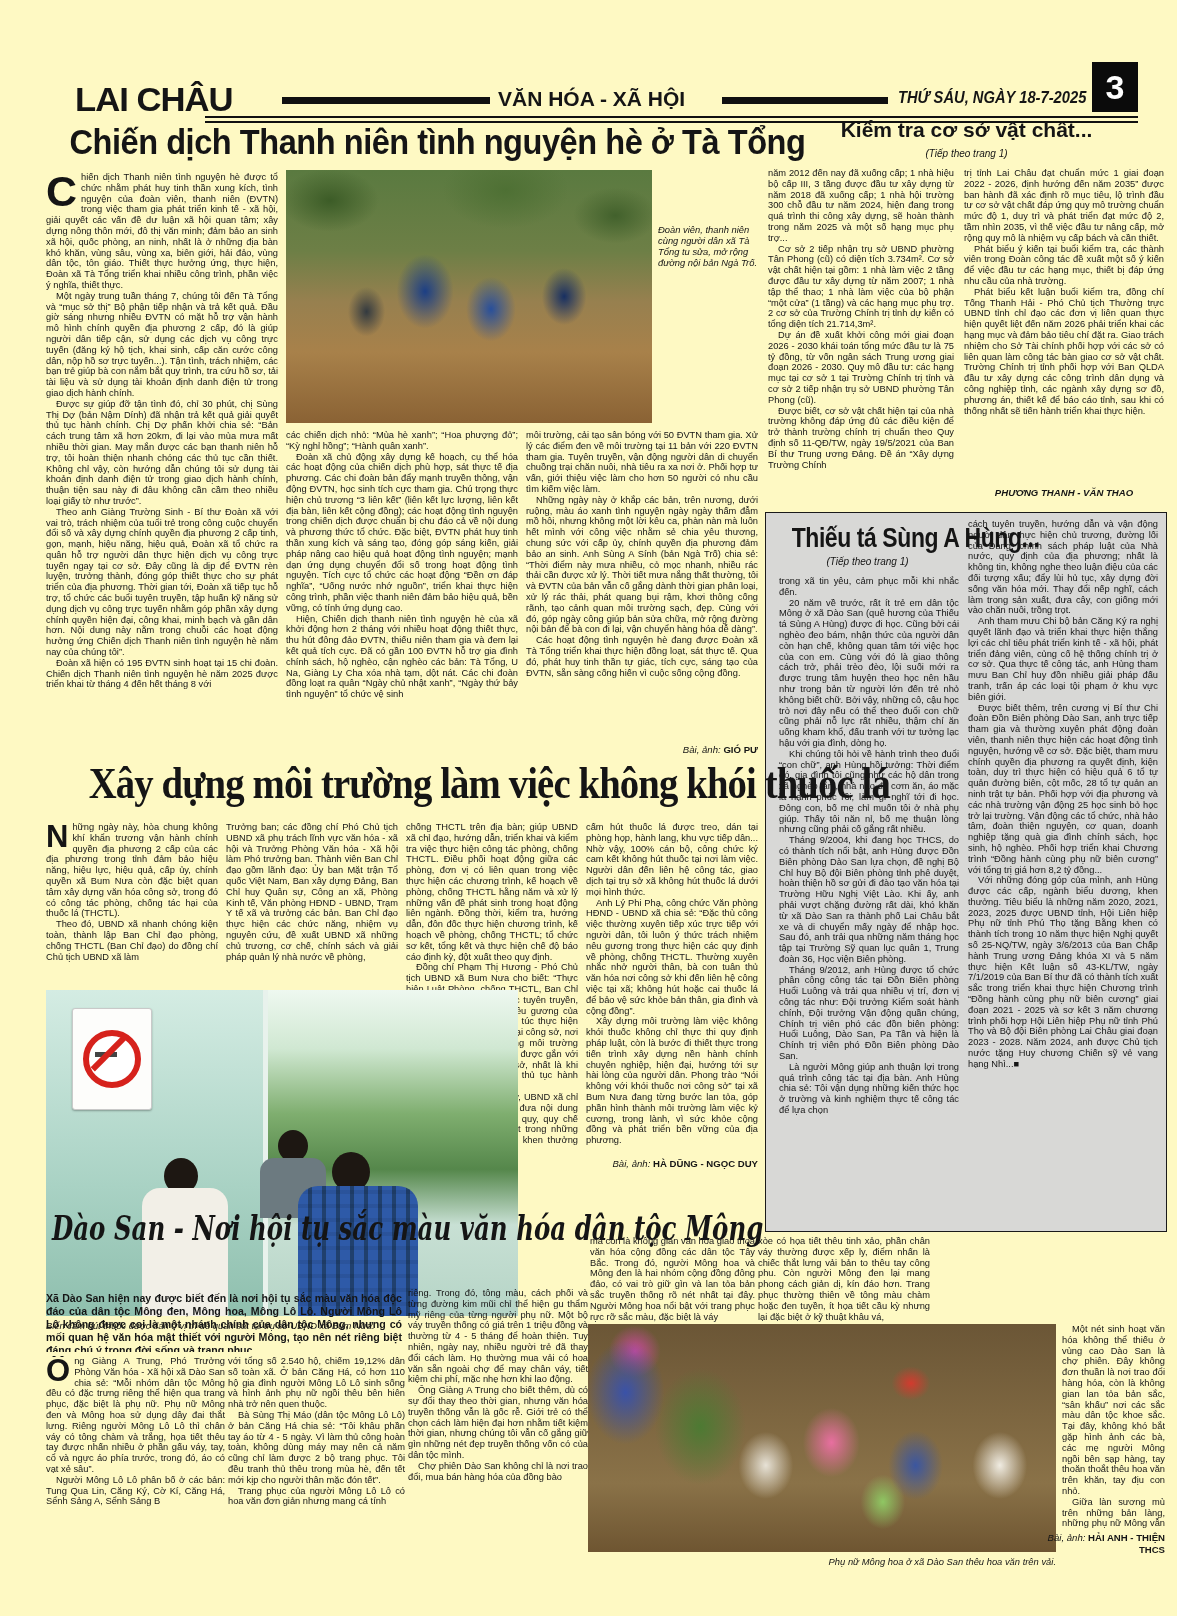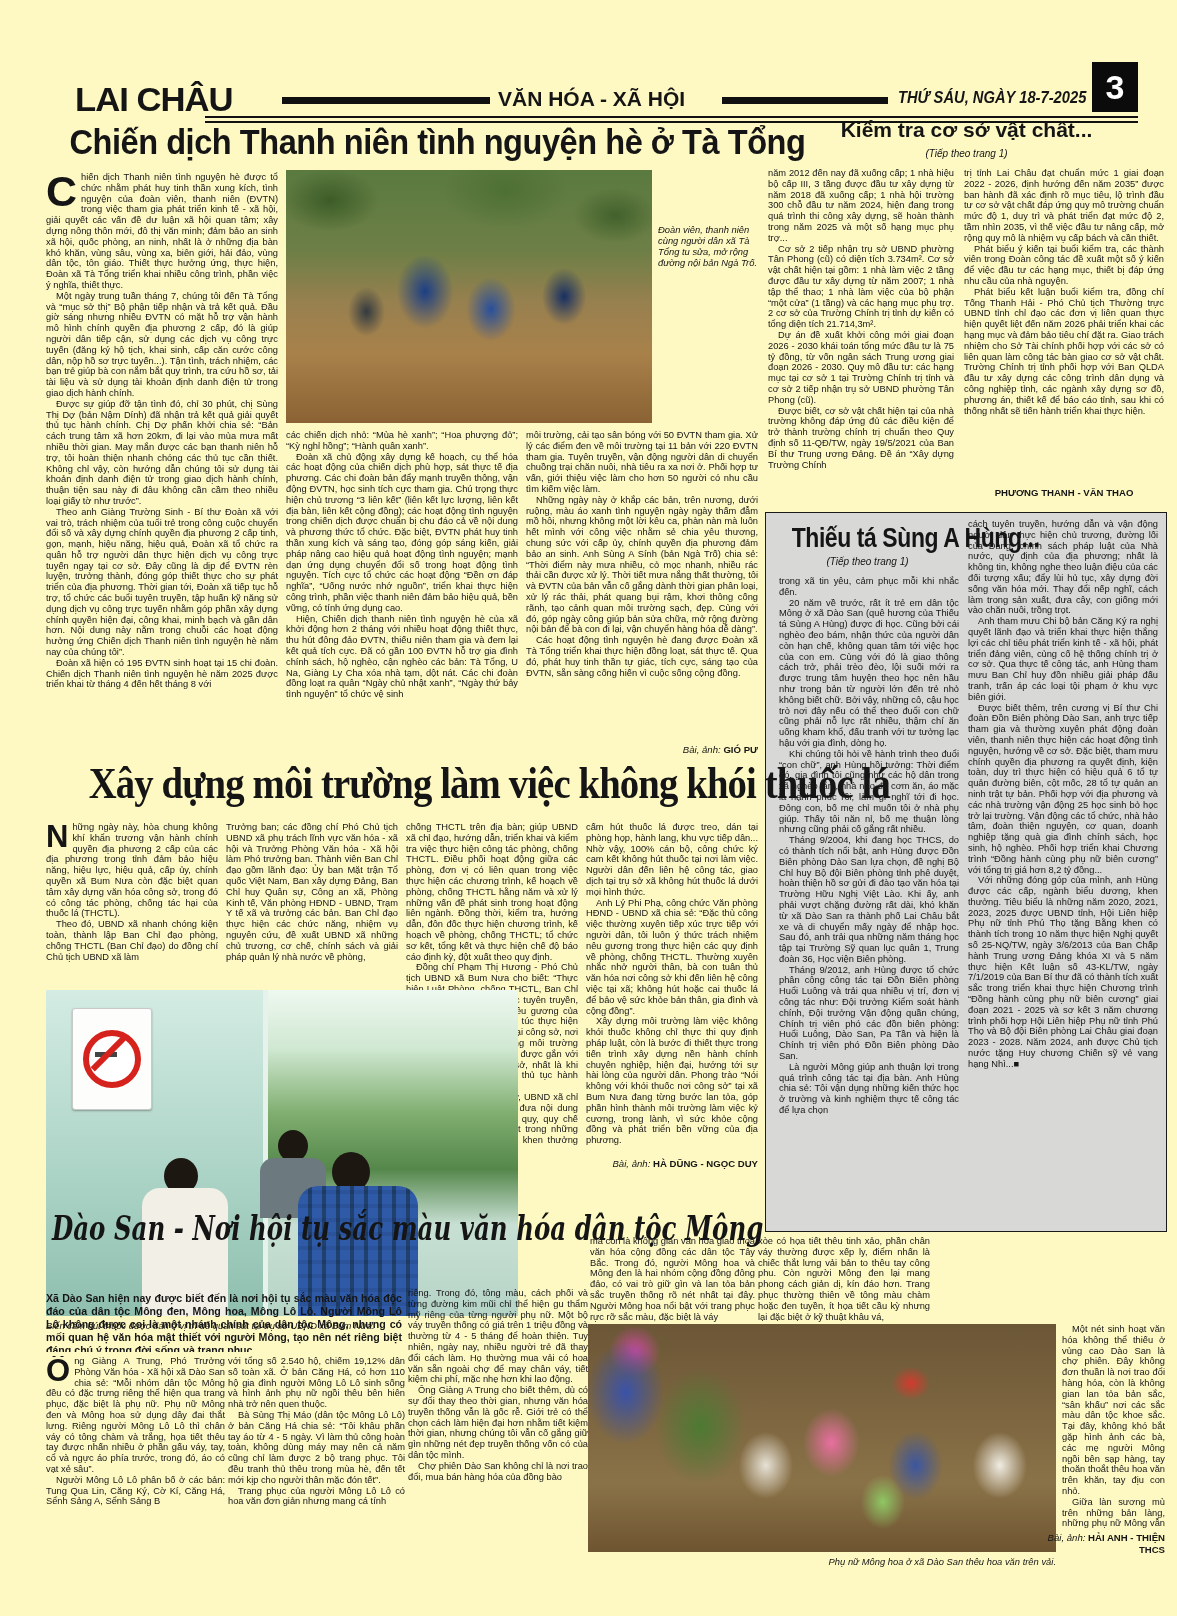--- a/index.html
+++ b/index.html
@@ -29,21 +29,21 @@
   .col{font-size:9.3px;line-height:10.8px;text-align:justify;overflow:hidden;}
   .para{margin:0;text-indent:10px;}
   .para.flush{text-indent:0;}
   .dropcap{float:left;font-weight:bold;font-size:43px;line-height:34px;padding:2px 4px 0 0;}
   .dropcap.small{font-size:31px;line-height:26px;}
   .lead{font-size:10.6px;line-height:13px;font-weight:bold;text-align:justify;overflow:hidden;}
   .caption{font-size:9.4px;line-height:11px;font-style:italic;}
   .byline{font-size:9.6px;line-height:11.5px;text-align:right;}
   .byline .label{font-style:italic;}
   .byline .name{font-weight:bold;}
-  .byline.center{text-align:center;font-weight:bold;}
+  .byline.center{text-align:center;font-weight:bold;font-style:italic;}
   
   .graybox{background:#d8d8d6;border:1px solid #1a1a1a;}
   
   .photo{overflow:hidden;}
   .ph-part{position:absolute;}
   .head{position:absolute;border-radius:50%;background:#1d1712;}
   .sign{position:absolute;background:#fdfdfb;border:1px solid #c9c9c9;border-radius:3px;
         display:flex;align-items:center;justify-content:center;box-shadow:0 1px 2px rgba(0,0,0,.3);}
   .nosmoke{width:46px;height:46px;border:6px solid #d6221c;border-radius:50%;position:relative;background:#fff;}
   .nosmoke .cig{position:absolute;left:6px;top:16px;width:22px;height:5px;background:#444;}
@@ -108,21 +108,21 @@
 
   <div class="abs col" style="left:768px;top:168px;width:186px;height:340px;">
       <p class="para flush">năm 2012 đến nay đã xuống cấp; 1 nhà hiệu bộ cấp III, 3 tầng được đầu tư xây dựng từ năm 2018 đã xuống cấp; 1 nhà hội trường 300 chỗ đầu tư năm 2024, hiện đang trong quá trình thi công xây dựng, sẽ hoàn thành trong năm 2025 và một số hạng mục phụ trợ...</p>
       <p class="para">Cơ sở 2 tiếp nhận trụ sở UBND phường Tân Phong (cũ) có diện tích 3.734m². Cơ sở vật chất hiện tại gồm: 1 nhà làm việc 2 tầng được đầu tư xây dựng từ năm 2007; 1 nhà tập thể thao; 1 nhà làm việc của bộ phận “một cửa” (1 tầng) và các hạng mục phụ trợ. 2 cơ sở của Trường Chính trị tỉnh dự kiến có tổng diện tích 21.714,3m².</p>
       <p class="para">Dự án đề xuất khởi công mới giai đoạn 2026 - 2030 khái toán tổng mức đầu tư là 75 tỷ đồng, từ vốn ngân sách Trung ương giai đoạn 2026 - 2030. Quy mô đầu tư: các hạng mục tại cơ sở 1 tại Trường Chính trị tỉnh và cơ sở 2 tiếp nhận trụ sở UBND phường Tân Phong (cũ).</p>
       <p class="para">Được biết, cơ sở vật chất hiện tại của nhà trường không đáp ứng đủ các điều kiện để trở thành trường chính trị chuẩn theo Quy định số 11-QĐ/TW, ngày 19/5/2021 của Ban Bí thư Trung ương Đảng. Đề án “Xây dựng Trường Chính</p>
     </div>
 
   <div class="abs col" style="left:964px;top:168px;width:200px;height:318px;">
       <p class="para flush">trị tỉnh Lai Châu đạt chuẩn mức 1 giai đoạn 2022 - 2026, định hướng đến năm 2035” được ban hành đã xác định rõ mục tiêu, lộ trình đầu tư cơ sở vật chất đáp ứng quy mô trường chuẩn mức độ 1, duy trì và phát triển đạt mức độ 2, tầm nhìn 2035, vì thế việc đầu tư nâng cấp, mở rộng quy mô là nhiệm vụ cấp bách và cần thiết.</p>
-      <p class="para">Phát biểu ý kiến tại buổi kiểm tra, các thành viên trong Đoàn công tác đề xuất một số ý kiến để việc đầu tư các hạng mục, thiết bị đáp ứng nhu cầu của nhà nguyện.</p>
+      <p class="para">Phát biểu ý kiến tại buổi kiểm tra, các thành viên trong Đoàn công tác đề xuất một số ý kiến để việc đầu tư các hạng mục, thiết bị đáp ứng nhu cầu của nhà trường.</p>
       <p class="para">Phát biểu kết luận buổi kiểm tra, đồng chí Tống Thanh Hải - Phó Chủ tịch Thường trực UBND tỉnh chỉ đạo các đơn vị liên quan thực hiện quyết liệt đến năm 2026 phải triển khai các hạng mục và đảm bảo tiêu chí đặt ra. Giao trách nhiệm cho Sở Tài chính phối hợp với các sở có liên quan làm công tác bàn giao cơ sở vật chất. Trường Chính trị tỉnh phối hợp với Ban QLDA đầu tư xây dựng các công trình dân dụng và công nghiệp tỉnh, các ngành xây dựng sơ đồ, phương án, thiết kế để báo cáo tỉnh, sau khi có thống nhất sẽ tiến hành triển khai thực hiện.</p>
     </div>
   <div class="abs byline center" style="left:964px;top:487px;width:200px;">
     <span class="name">PHƯƠNG THANH - VĂN THAO</span>
   </div>
 
   <div class="abs graybox" style="left:765px;top:512px;width:400px;height:718px;"></div>
   <div class="abs hl-box" style="left:775px;top:522px;width:185px;">Thiếu tá Sùng A Hùng...</div>
   <div class="abs continued" style="left:775px;top:556px;width:185px;">(Tiếp theo trang 1)</div>
 

